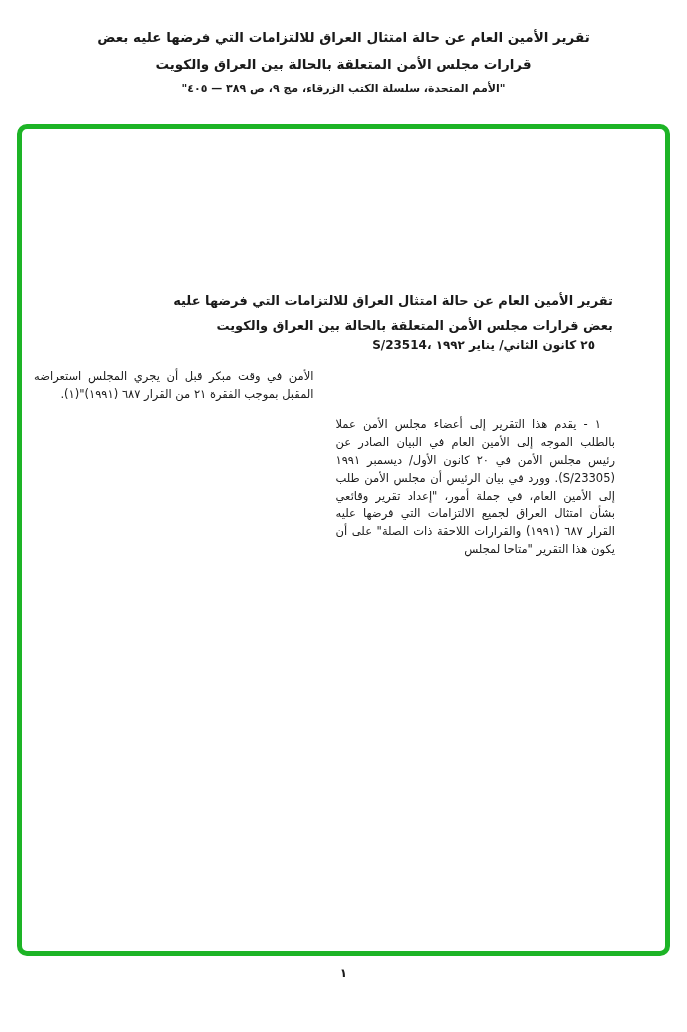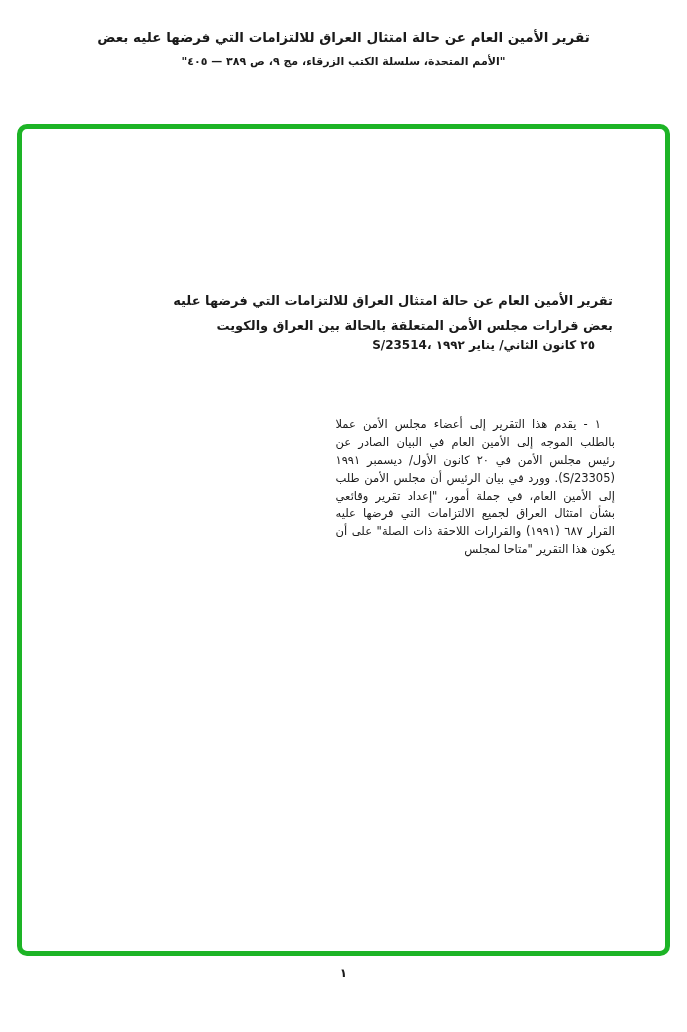--- a/index.html
+++ b/index.html
@@ -87,39 +87,41 @@
     font-weight:bold;
   }
 </style>
 </head>
 <body>
 
 <div class="page">
 
   <header class="header">
     <div class="h-line">تقرير الأمين العام عن حالة امتثال العراق للالتزامات التي فرضها عليه بعض</div>
+    <div class="h-line">قرارات مجلس الأمن المتعلقة بالحالة بين العراق والكويت</div>
     <div class="h-source">"الأمم المتحدة، سلسلة الكتب الزرقاء، مج ٩، ص ٣٨٩ — ٤٠٥"</div>
   </header>
 
   <section class="green-box" style="border-color: rgb(29, 180, 38);">
 
     <div class="doc-title">
       <div>تقرير الأمين العام عن حالة امتثال العراق للالتزامات التي فرضها عليه</div>
       <div>بعض قرارات مجلس الأمن المتعلقة بالحالة بين العراق والكويت</div>
     </div>
 
     <div class="date-line">
       <span dir="ltr">S/23514، ٢٥ كانون الثاني/ يناير ١٩٩٢</span>
     </div>
 
     <div class="columns">
       <div class="col">
         <p class="para indent">١ - يقدم هذا التقرير إلى أعضاء مجلس الأمن عملا بالطلب الموجه إلى الأمين العام في البيان الصادر عن رئيس مجلس الأمن في ٢٠ كانون الأول/ ديسمبر ١٩٩١ (S/23305). وورد في بيان الرئيس أن مجلس الأمن طلب إلى الأمين العام، في جملة أمور، "إعداد تقرير وقائعي بشأن امتثال العراق لجميع الالتزامات التي فرضها عليه القرار ٦٨٧ (١٩٩١) والقرارات اللاحقة ذات الصلة" على أن يكون هذا التقرير "متاحا لمجلس</p>
       </div>
       <div class="col">
+        <p class="para">الأمن في وقت مبكر قبل أن يجري المجلس استعراضه المقبل بموجب الفقرة ٢١ من القرار ٦٨٧ (١٩٩١)"(١).</p>
       </div>
     </div>
 
 
   </section>
 
   <div class="page-number">١</div>
 
 </div>
 

